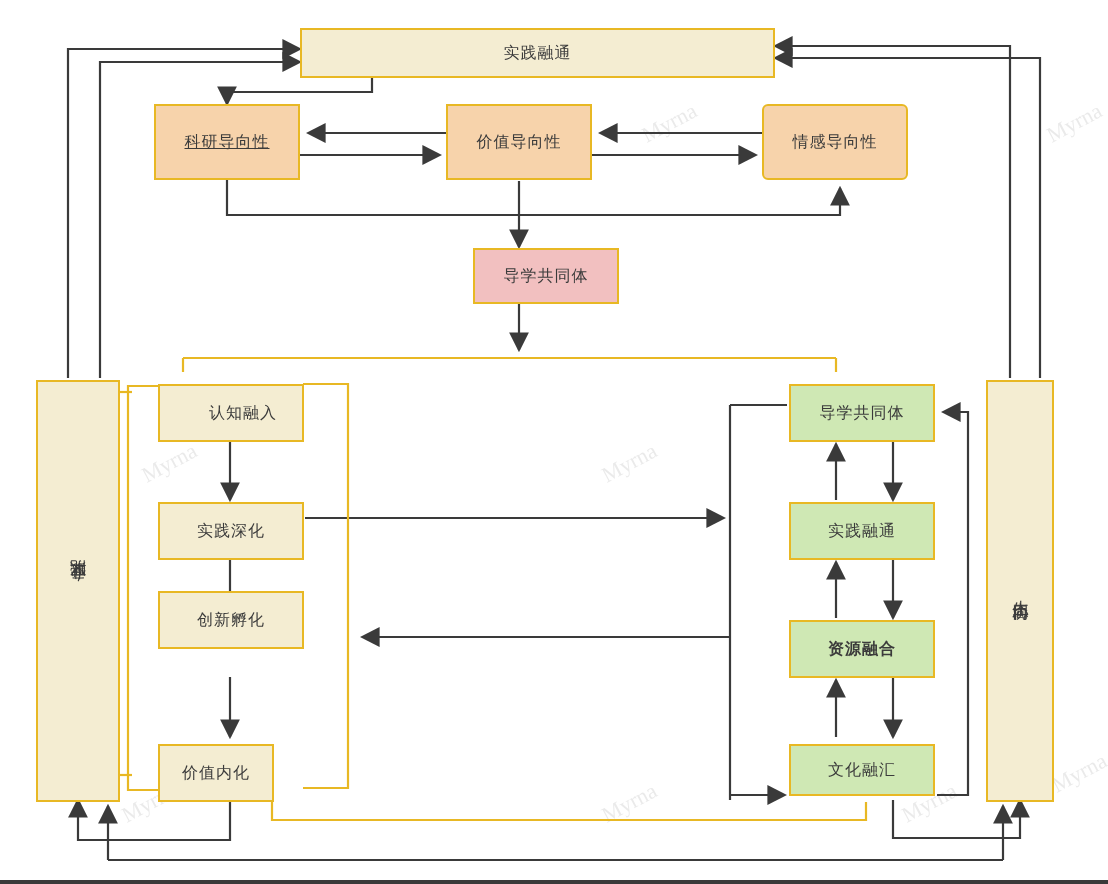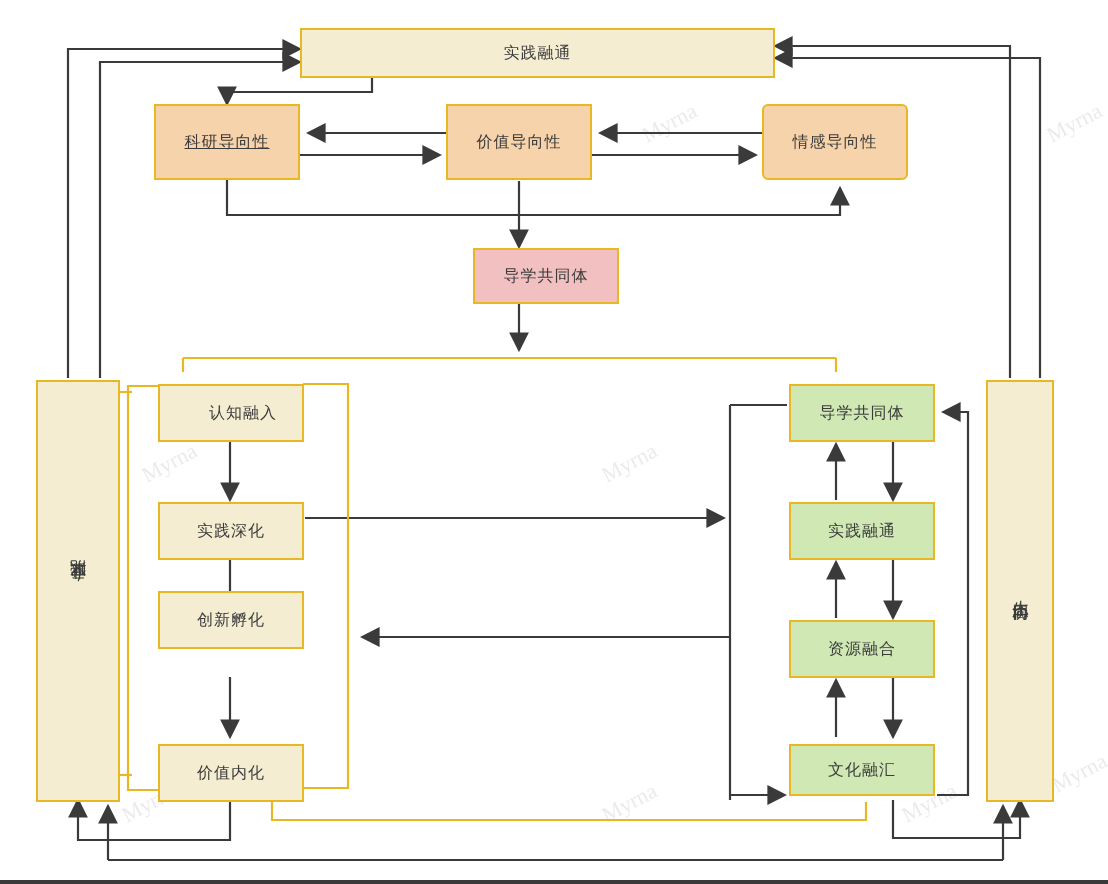--- a/index.html
+++ b/index.html
@@ -132,31 +132,31 @@
 
   <div class="node n-cream" style="left:158px;top:384px;width:146px;height:58px;padding-left:24px;">
     <span>认知融入</span>
   </div>
   <div class="node n-cream" style="left:158px;top:502px;width:146px;height:58px;">
     <span>实践深化</span>
   </div>
   <div class="node n-cream" style="left:158px;top:591px;width:146px;height:58px;">
     <span>创新孵化</span>
   </div>
-  <div class="node n-cream" style="left:158px;top:744px;width:146px;height:58px;">
+  <div class="node n-cream" style="left:158px;top:744px;width:116px;height:58px;">
     <span>价值内化</span>
   </div>
 
   <div class="node n-green" style="left:789px;top:384px;width:146px;height:58px;">
     <span>导学共同体</span>
   </div>
   <div class="node n-green" style="left:789px;top:502px;width:146px;height:58px;">
     <span>实践融通</span>
   </div>
-  <div class="node n-green" style="left:789px;top:620px;width:146px;height:58px;">
+  <div class="node n-green" style="left:789px;top:620px;width:146px;height:58px;font-weight:bold;">
     <span>资源融合</span>
   </div>
   <div class="node n-green" style="left:789px;top:744px;width:146px;height:52px;">
     <span>文化融汇</span>
   </div>
 
   <div class="node n-cream" style="left:36px;top:380px;width:84px;height:422px;">
     <span class="vert vert-rot">专业赋能</span>
   </div>
   <div class="node n-cream" style="left:986px;top:380px;width:68px;height:422px;">

